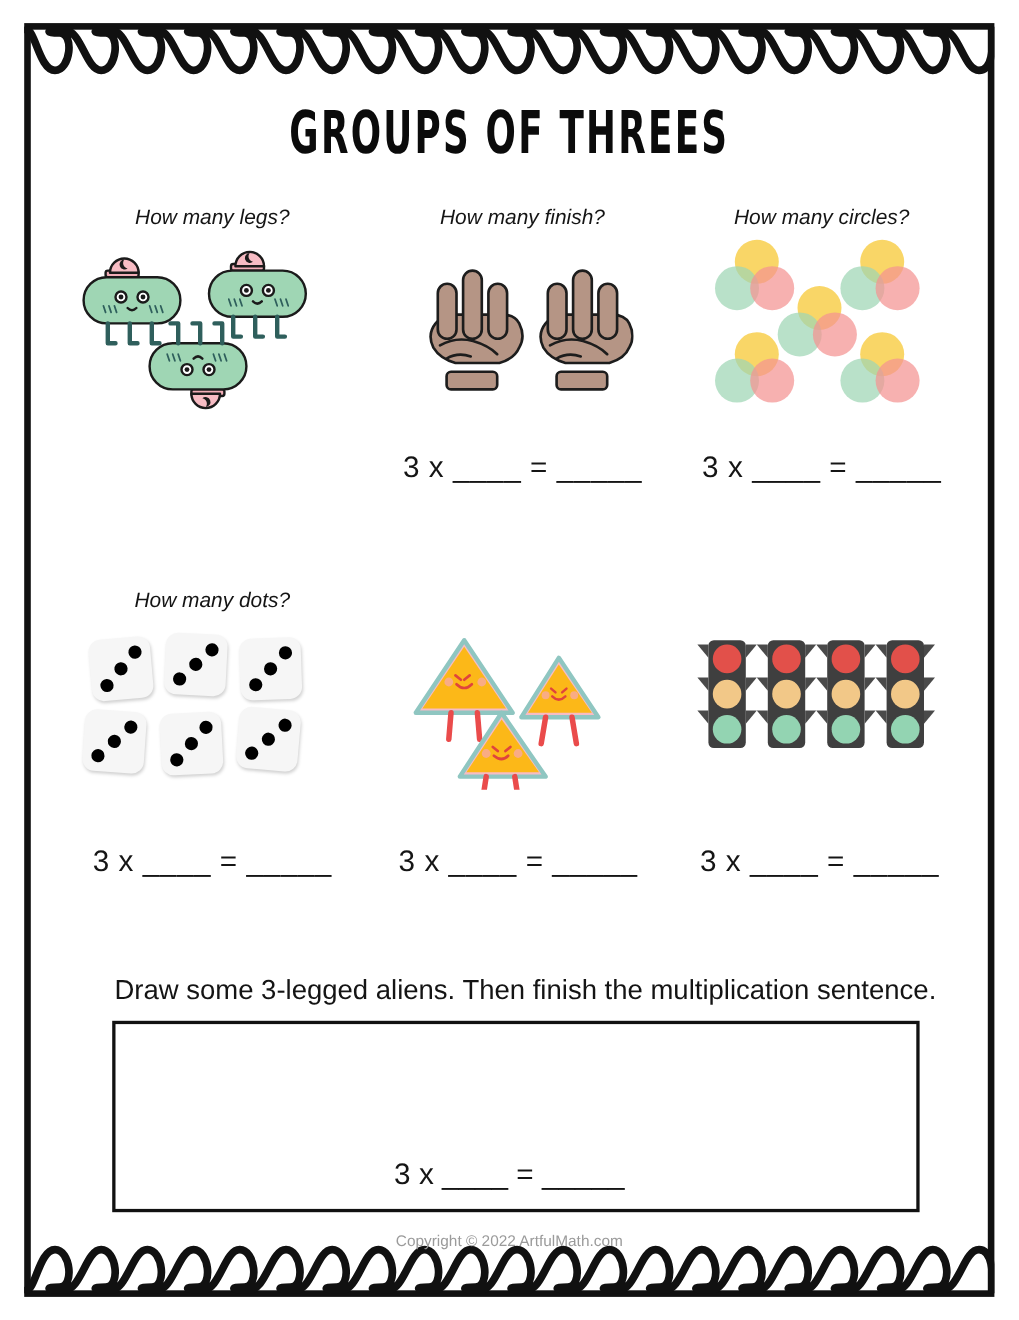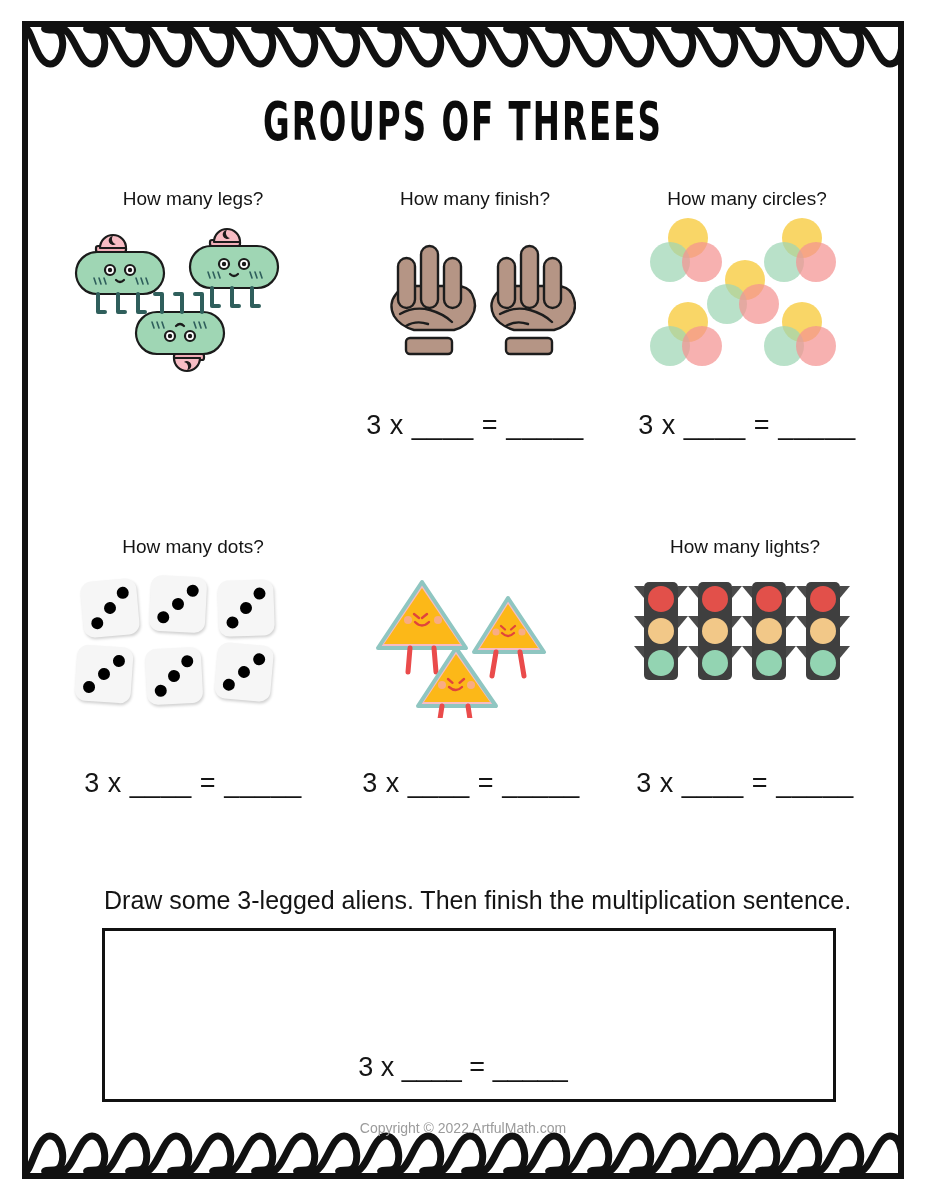--- a/index.html
+++ b/index.html
@@ -67,20 +67,21 @@
   .cell { position: absolute; }
   .q-label {
     position: absolute;
     top: 0;
     left: 0;
     width: 100%;
     text-align: center;
     font-size: 19px;
     color: #141414;
     white-space: nowrap;
+    font-style: italic;
   }
   .art {
     position: absolute;
     left: 0;
     width: 100%;
   }
   .eqn {
     position: absolute;
     left: 0;
     width: 100%;
@@ -460,21 +461,20 @@
           <path d="M92,111 l4.5,3.8 M108,111 l-4.5,3.8" stroke="#e0443c" stroke-width="2.4" fill="none" stroke-linecap="round"></path>
           <path d="M93,119 q7,6 13,0" stroke="#e0443c" stroke-width="2.4" fill="none" stroke-linecap="round"></path>
         </g>
       </svg>
     </div>
 
     <div class="eqn" style="top:232px;">3 x ____ = _____</div>
   </div>
 
   <div class="cell" style="left:608px; top:536px; width:274px; height:270px;">
-    <div class="q-label">How many lights?</div>
 
     <div class="art" style="top:42px; height:130px;">
       <svg width="230" height="110" viewBox="0 0 230 110" style="position:absolute; left:22px; top:0;">
         <g>
 
           <g transform="translate(4,0)">
             <rect x="10" y="4" width="34" height="98" rx="5" fill="#3f3f3f"></rect>
             <path d="M0,8 L10,8 L10,20 Z" fill="#4a4a4a"></path>
               <path d="M54,8 L44,8 L44,20 Z" fill="#4a4a4a"></path>
             <path d="M0,38 L10,38 L10,50 Z" fill="#4a4a4a"></path>

